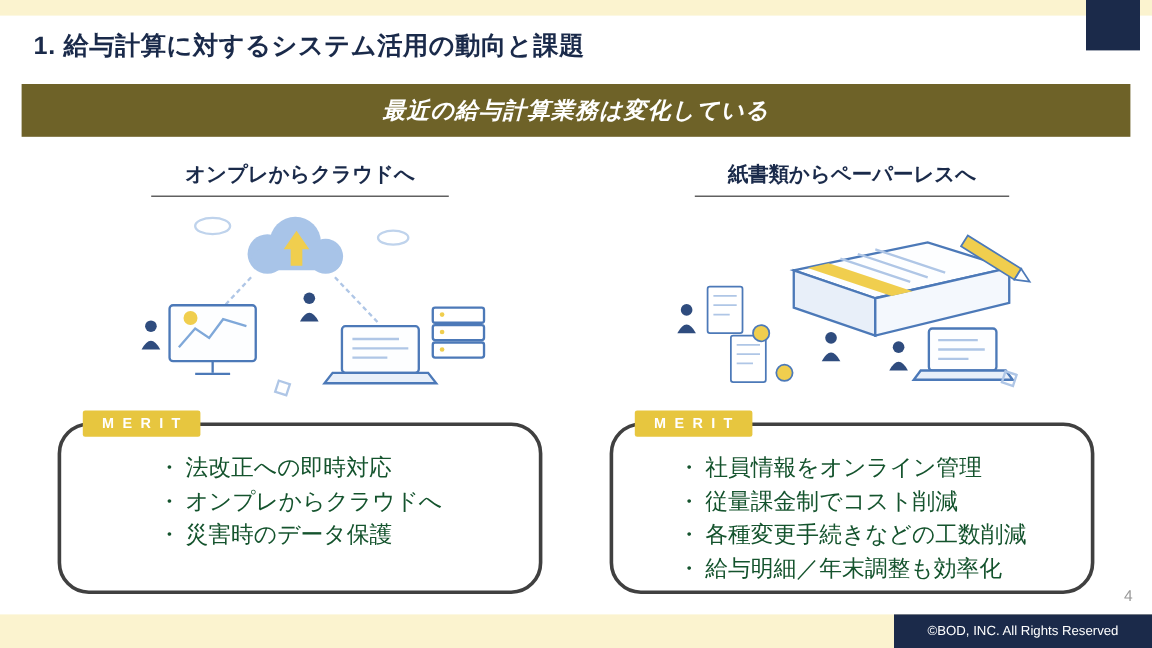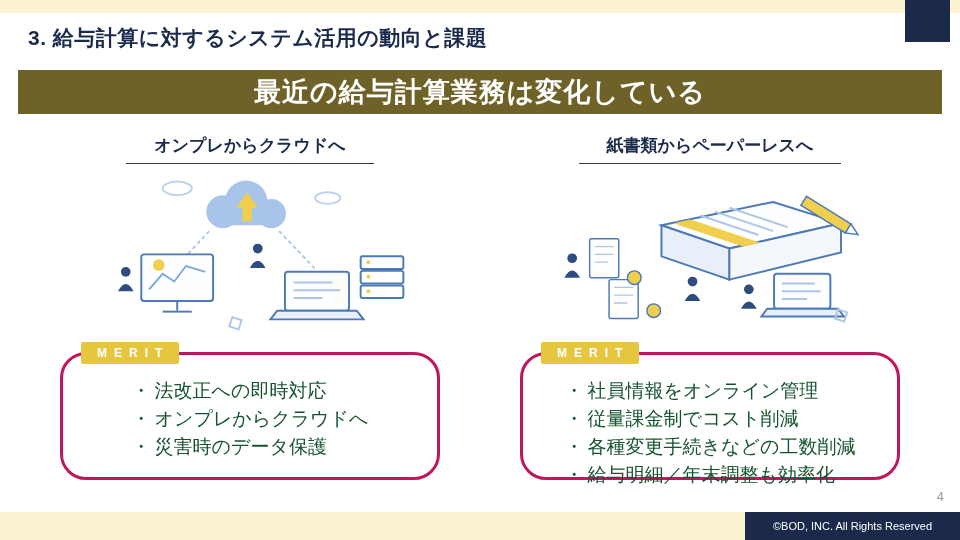--- a/index.html
+++ b/index.html
@@ -17,42 +17,42 @@
   .header-title {
     position:absolute; top:24px; left:28px;
     font-size:21px; font-weight:bold; color:#1a2a4a; letter-spacing:0.5px;
   }
 
   .banner {
     position:absolute; top:70px; left:18px; right:18px; height:44px;
     background:#6e6228; color:#ffffff;
     display:flex; align-items:center; justify-content:center;
   }
-  .banner span { font-size:27px; font-weight:bold; letter-spacing:1px; }
+  .banner span { font-size:19px; font-weight:bold; letter-spacing:1px;font-style:italic; }
 
   .columns {
     position:absolute; top:132px; left:20px; right:20px;
     display:flex; 
   }
   .column { flex:1; display:flex; flex-direction:column; align-items:stretch; }
 
   .col-heading {
     display:table; margin:0 auto;
     font-size:17px; font-weight:bold; color:#1a2a4a;
     padding:2px 28px 6px; border-bottom:1px solid #3a3a3a;
   }
 
   .illustration {
     height:172px; display:flex; align-items:center; justify-content:center;
   }
 
   .merit-box {
-    position:relative; margin:16px 40px 0;
-    height:128px;
-    border:3px solid #be185d; border-radius:26px;
+    position:relative; margin:16px 28px 0;
+    height:143px;
+    border:3px solid #404040; border-radius:26px;
     padding-top:20px;
   }
   .merit-tab {
     position:absolute; top:-13px; left:18px;
     background:#e7c63f; color:#ffffff;
     font-size:12px; font-weight:bold;
     letter-spacing:7px; padding:4px 10px 4px 16px;
     border-radius:2px;
   }
   .bullets {
@@ -80,21 +80,21 @@
   svg { display:block; }
 </style>
 </head>
 <body>
 
 <div class="slide">
 
   <div class="top-strip"></div>
   <div class="corner-square"></div>
 
-  <h1 class="header-title">3. 給与計算に対するシステム活用の動向と課題</h1>
+  <h1 class="header-title">1. 給与計算に対するシステム活用の動向と課題</h1>
 
   <div class="banner">
     <span>最近の給与計算業務は変化している</span>
   </div>
 
   <div class="columns">
 
     <section class="column">
       <h2 class="col-heading">オンプレからクラウドへ</h2>
 

